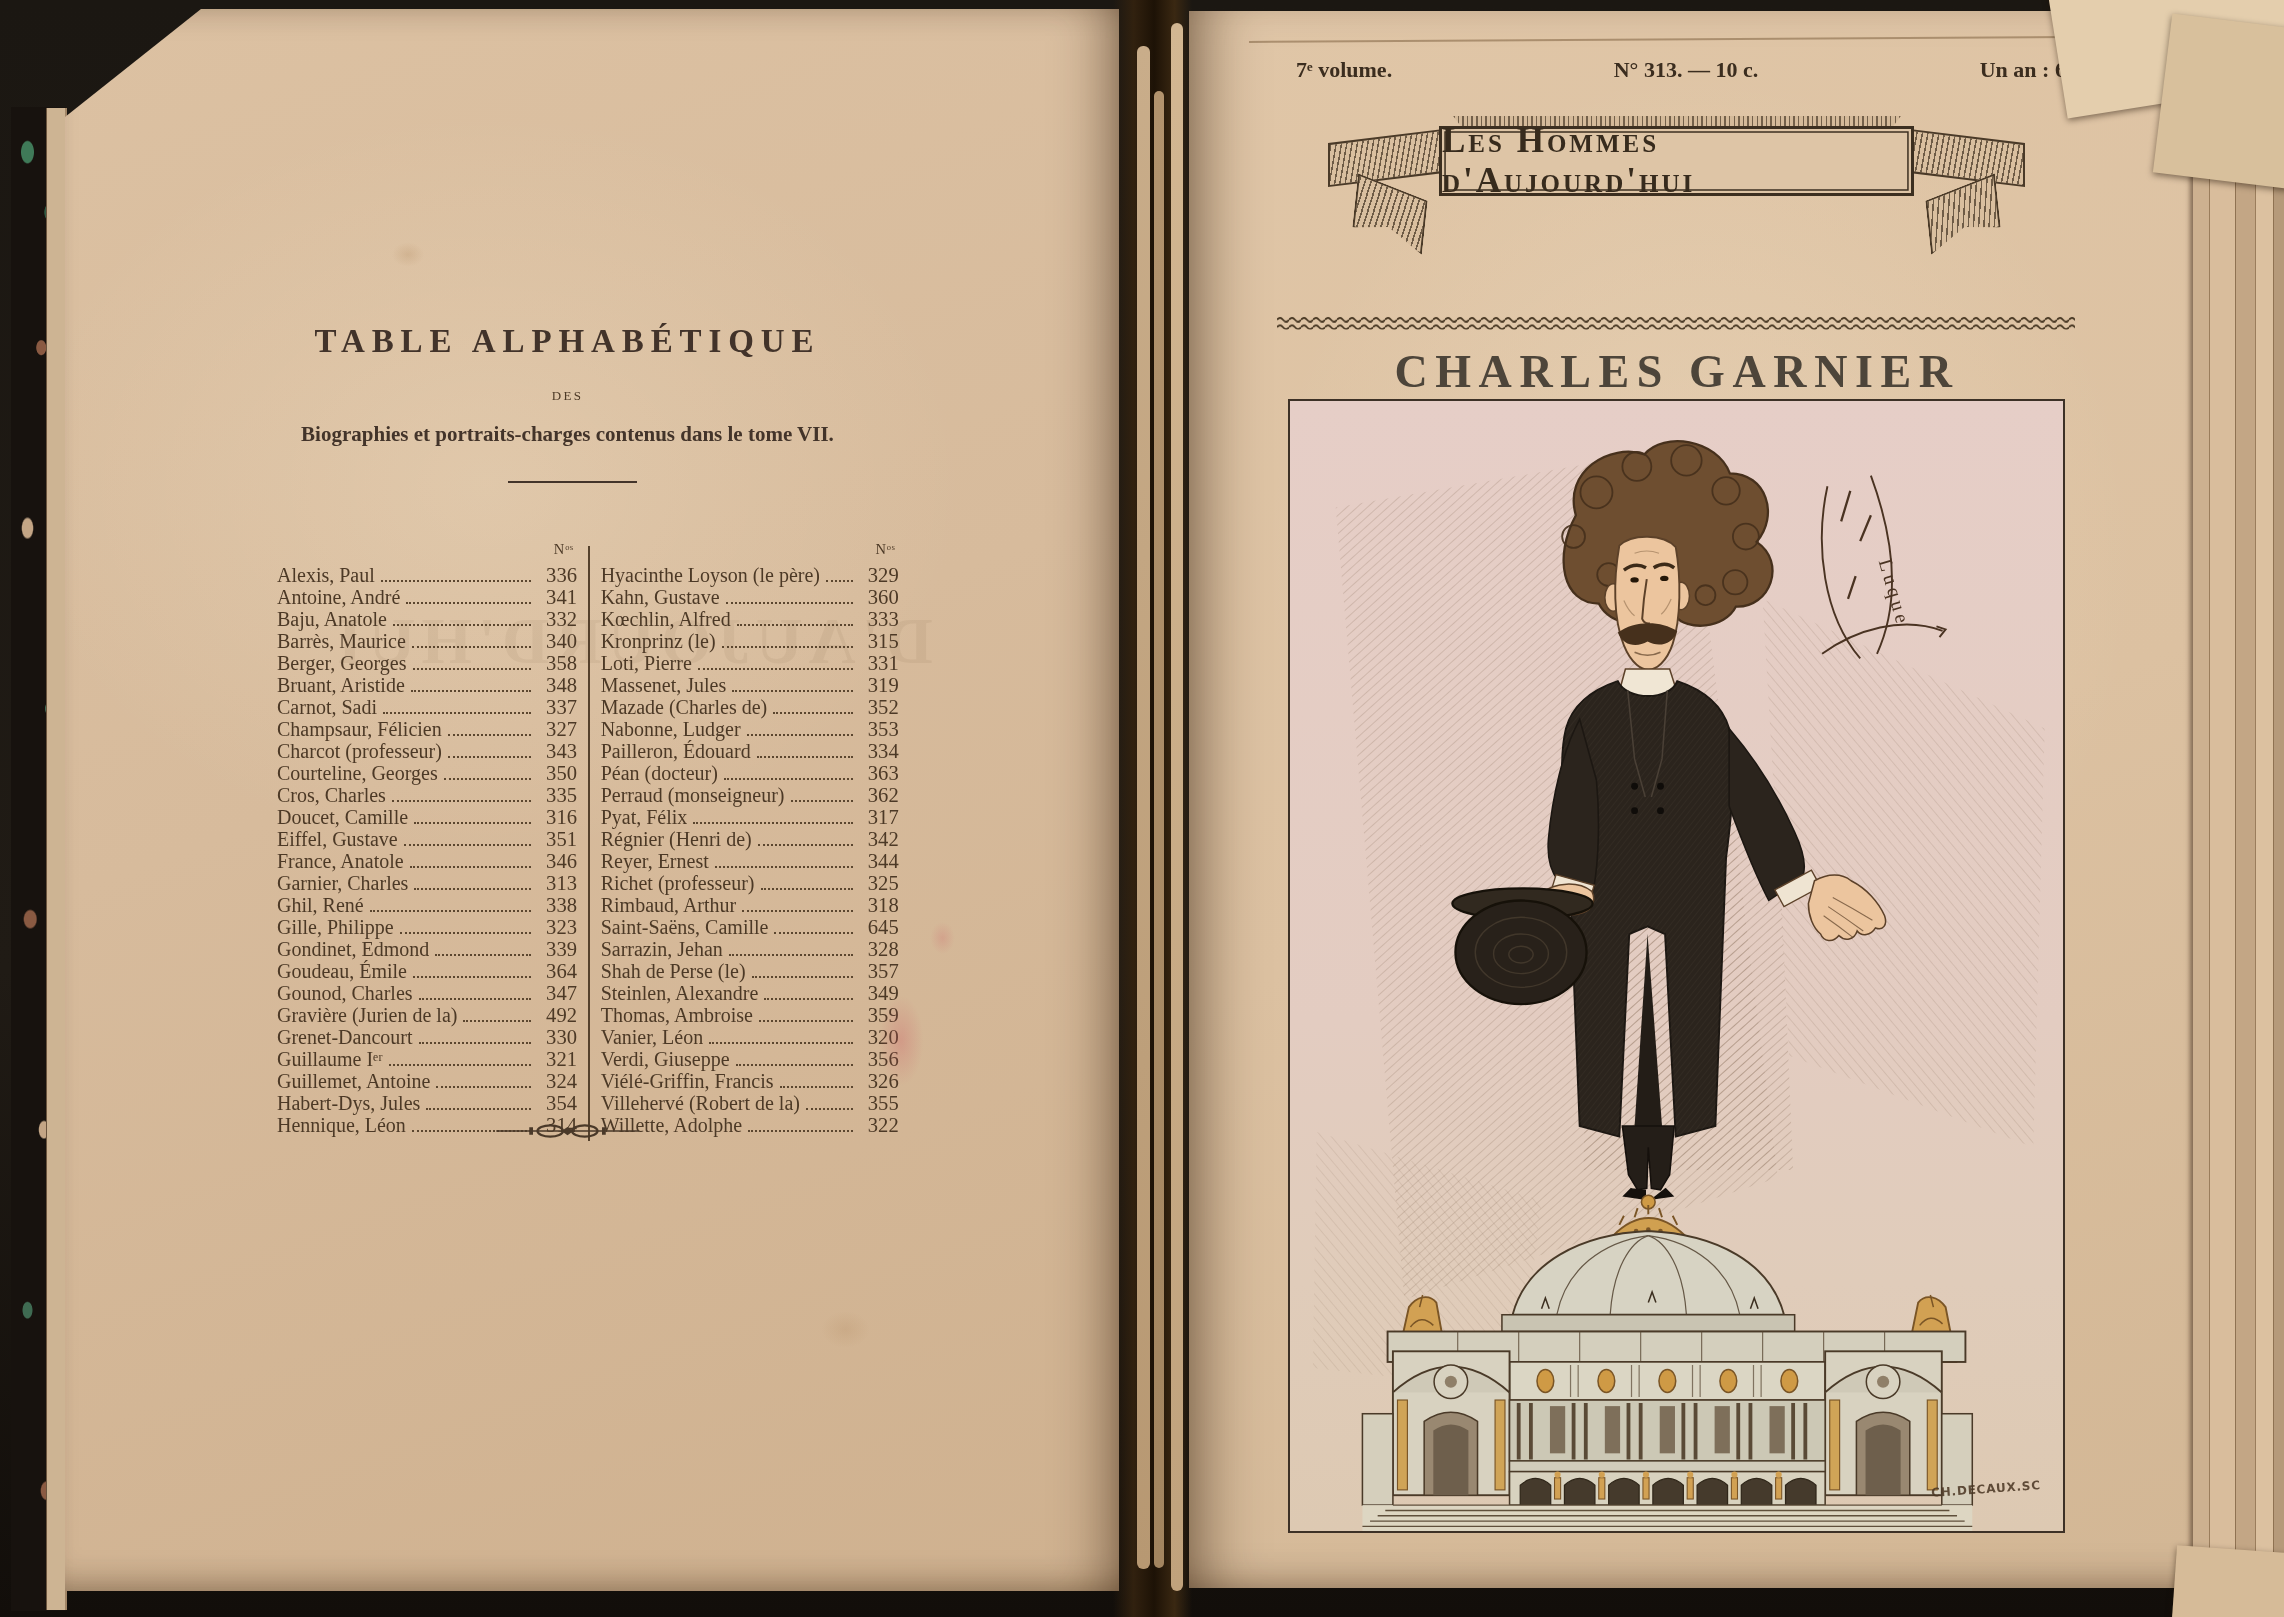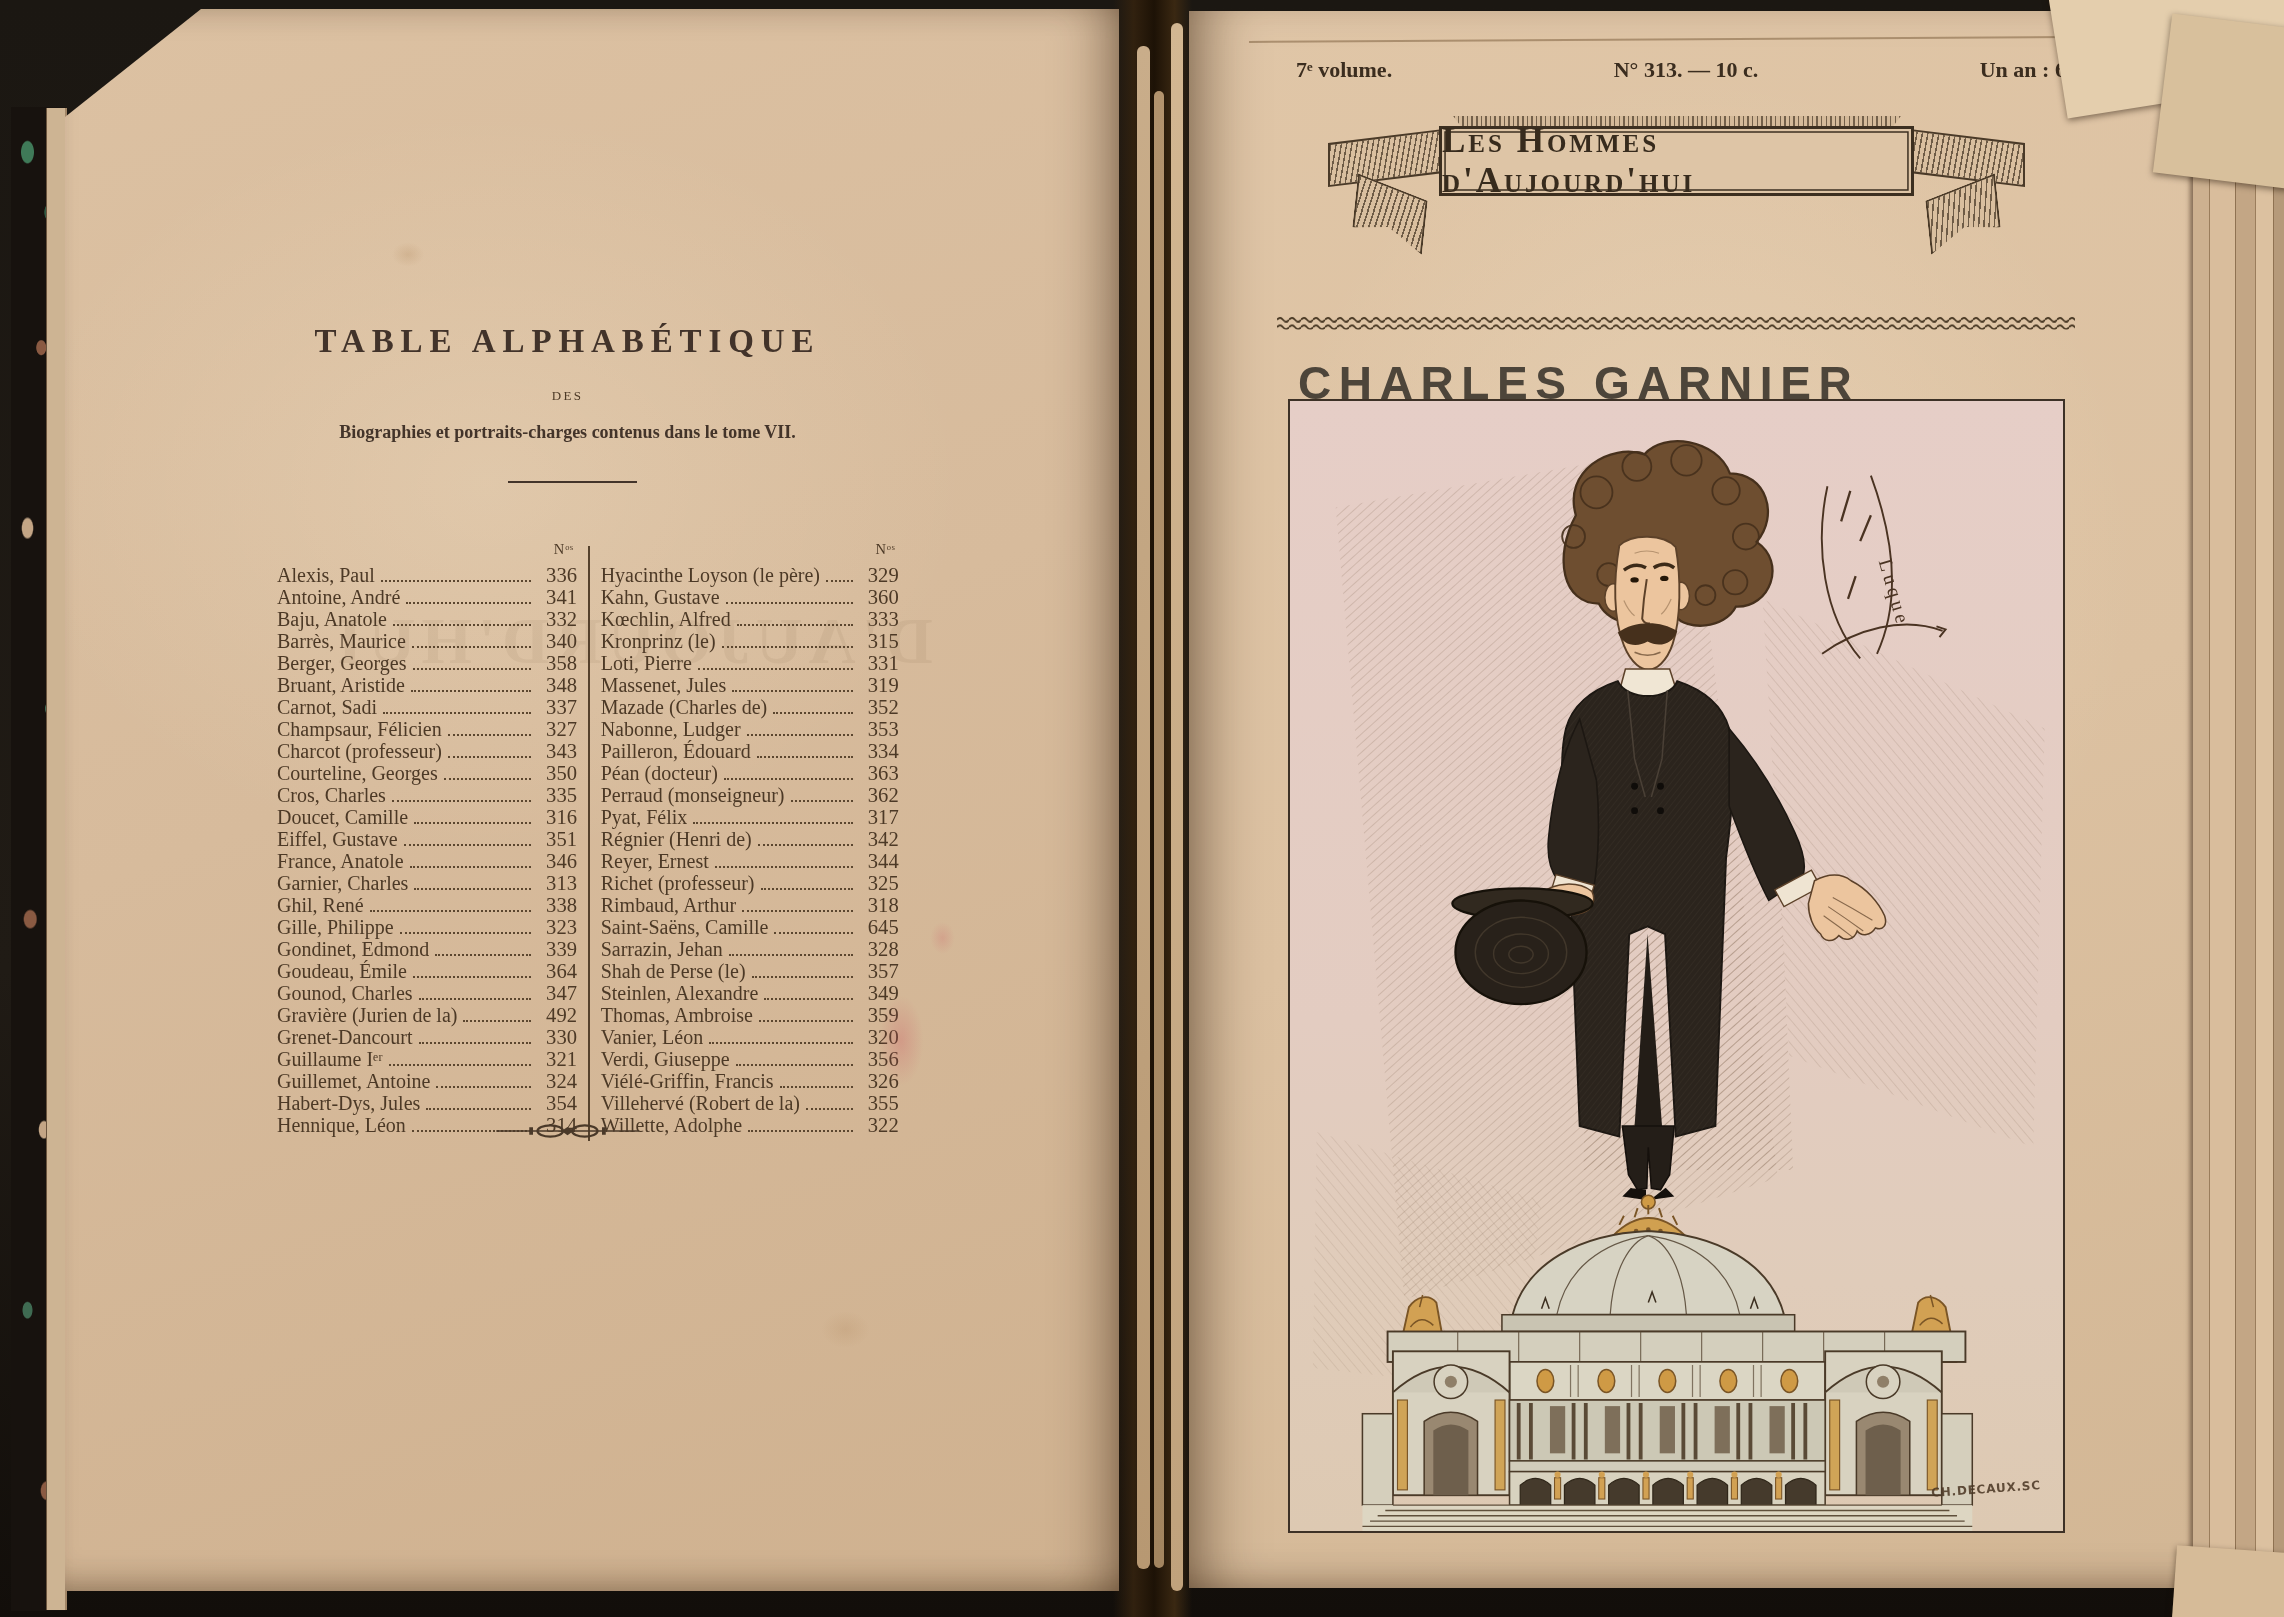--- a/index.html
+++ b/index.html
@@ -60,21 +60,21 @@
   .corner-paper.p1{left:2056px;top:-30px;width:259px;height:129px;transform:rotate(-9deg);}
   .corner-paper.p2{left:2162px;top:23px;width:167px;height:160px;transform:rotate(7deg);background:#d8c09c;}
   .corner-paper.p3{left:2174px;top:1550px;width:137px;height:84px;transform:rotate(4deg);background:#d6bb98;}
 
   
   .lp-title{position:absolute;top:314px;left:122px;width:761px;margin:0;text-align:center;
     font-size:33px;font-weight:600;letter-spacing:6.9px;color:#42332a;}
   .lp-des{position:absolute;top:379px;left:122px;width:761px;text-align:center;
     font-size:13px;letter-spacing:2.3px;color:#4c3926;}
   .lp-sub{position:absolute;top:413px;left:122px;width:761px;text-align:center;
-    font-size:18px;font-weight:700;color:#43342a;}
+    font-size:21px;font-weight:700;color:#43342a;}
   .lp-rule{position:absolute;top:472px;left:443px;width:129px;height:2.3px;background:#43342a;}
   .index{position:absolute;left:212px;top:532px;width:626px;display:flex;}
   .icol{width:300px;}
   .icol.r{width:298px;}
   .vdiv{width:2.3px;background:#55412c;margin:4.6px 10.7px 0 10.7px;height:595px;}
   .colhead{text-align:right;padding-right:3px;font-size:14.5px;letter-spacing:0.8px;height:23px;color:#4c3926;}
   .irow{display:flex;align-items:baseline;height:22px;font-size:20px;color:#4c3926;white-space:nowrap;}
   .irow .nm{flex:0 0 auto;}
   .irow .ld{flex:1 1 auto;border-bottom:2.3px dotted #5b462f;margin:0 4.6px 5.3px 6px;min-width:9px;}
   .irow .no{flex:0 0 41px;text-align:right;font-size:20.6px;}
@@ -109,22 +109,22 @@
     background:#dec5a6;box-shadow:inset 0 0 0 2.3px #dec5a6, inset 0 0 0 3.8px #3c2f20;
     display:flex;align-items:center;justify-content:center;}
   .mast span{font-variant:small-caps;font-size:35px;font-weight:700;letter-spacing:3px;color:#372b1d;}
   .credits{position:absolute;left:161px;top:88px;width:381px;text-align:center;color:#4a3929;}
   .credits .c1{font-variant:small-caps;font-size:21px;letter-spacing:5.3px;}
   .credits .c2{font-variant:small-caps;font-size:16px;letter-spacing:3px;margin-top:6px;}
   .bureaux{position:absolute;top:268px;left:0;width:1003px;text-align:center;color:#33281c;}
   .bureaux .bl{font-style:italic;font-size:23.6px;margin-right:7.6px;}
   .bureaux .ba{font-weight:700;font-size:24px;}
   .wavy{position:absolute;top:305px;left:82px;}
-  .rp-title{position:absolute;top:333px;left:97px;width:780px;margin:12px;
-    font-family:Liberation Sans, sans-serif;font-size:46px;font-weight:700;letter-spacing:7.6px;color:#4d453a;}
+  .rp-title{position:absolute;top:333px;left:97px;width:780px;margin:1px;text-align:center;
+    font-family:Liberation Serif, serif;font-size:46px;font-weight:700;letter-spacing:7.6px;color:#4d453a;}
   .frame{position:absolute;left:99px;top:388px;width:777px;height:1134px;border:2.3px solid #3d3126;
     background:#e5cdc5;}
   .frame svg{display:block;width:100%;height:100%;}
   .engraver{position:absolute;left:641px;top:1081px;transform:rotate(-4deg);
     font-family:"DejaVu Sans", sans-serif;font-size:12px;font-weight:700;letter-spacing:0.8px;
     color:#4a3623;opacity:.85;}
 </style>
 </head>
 <body>
 

